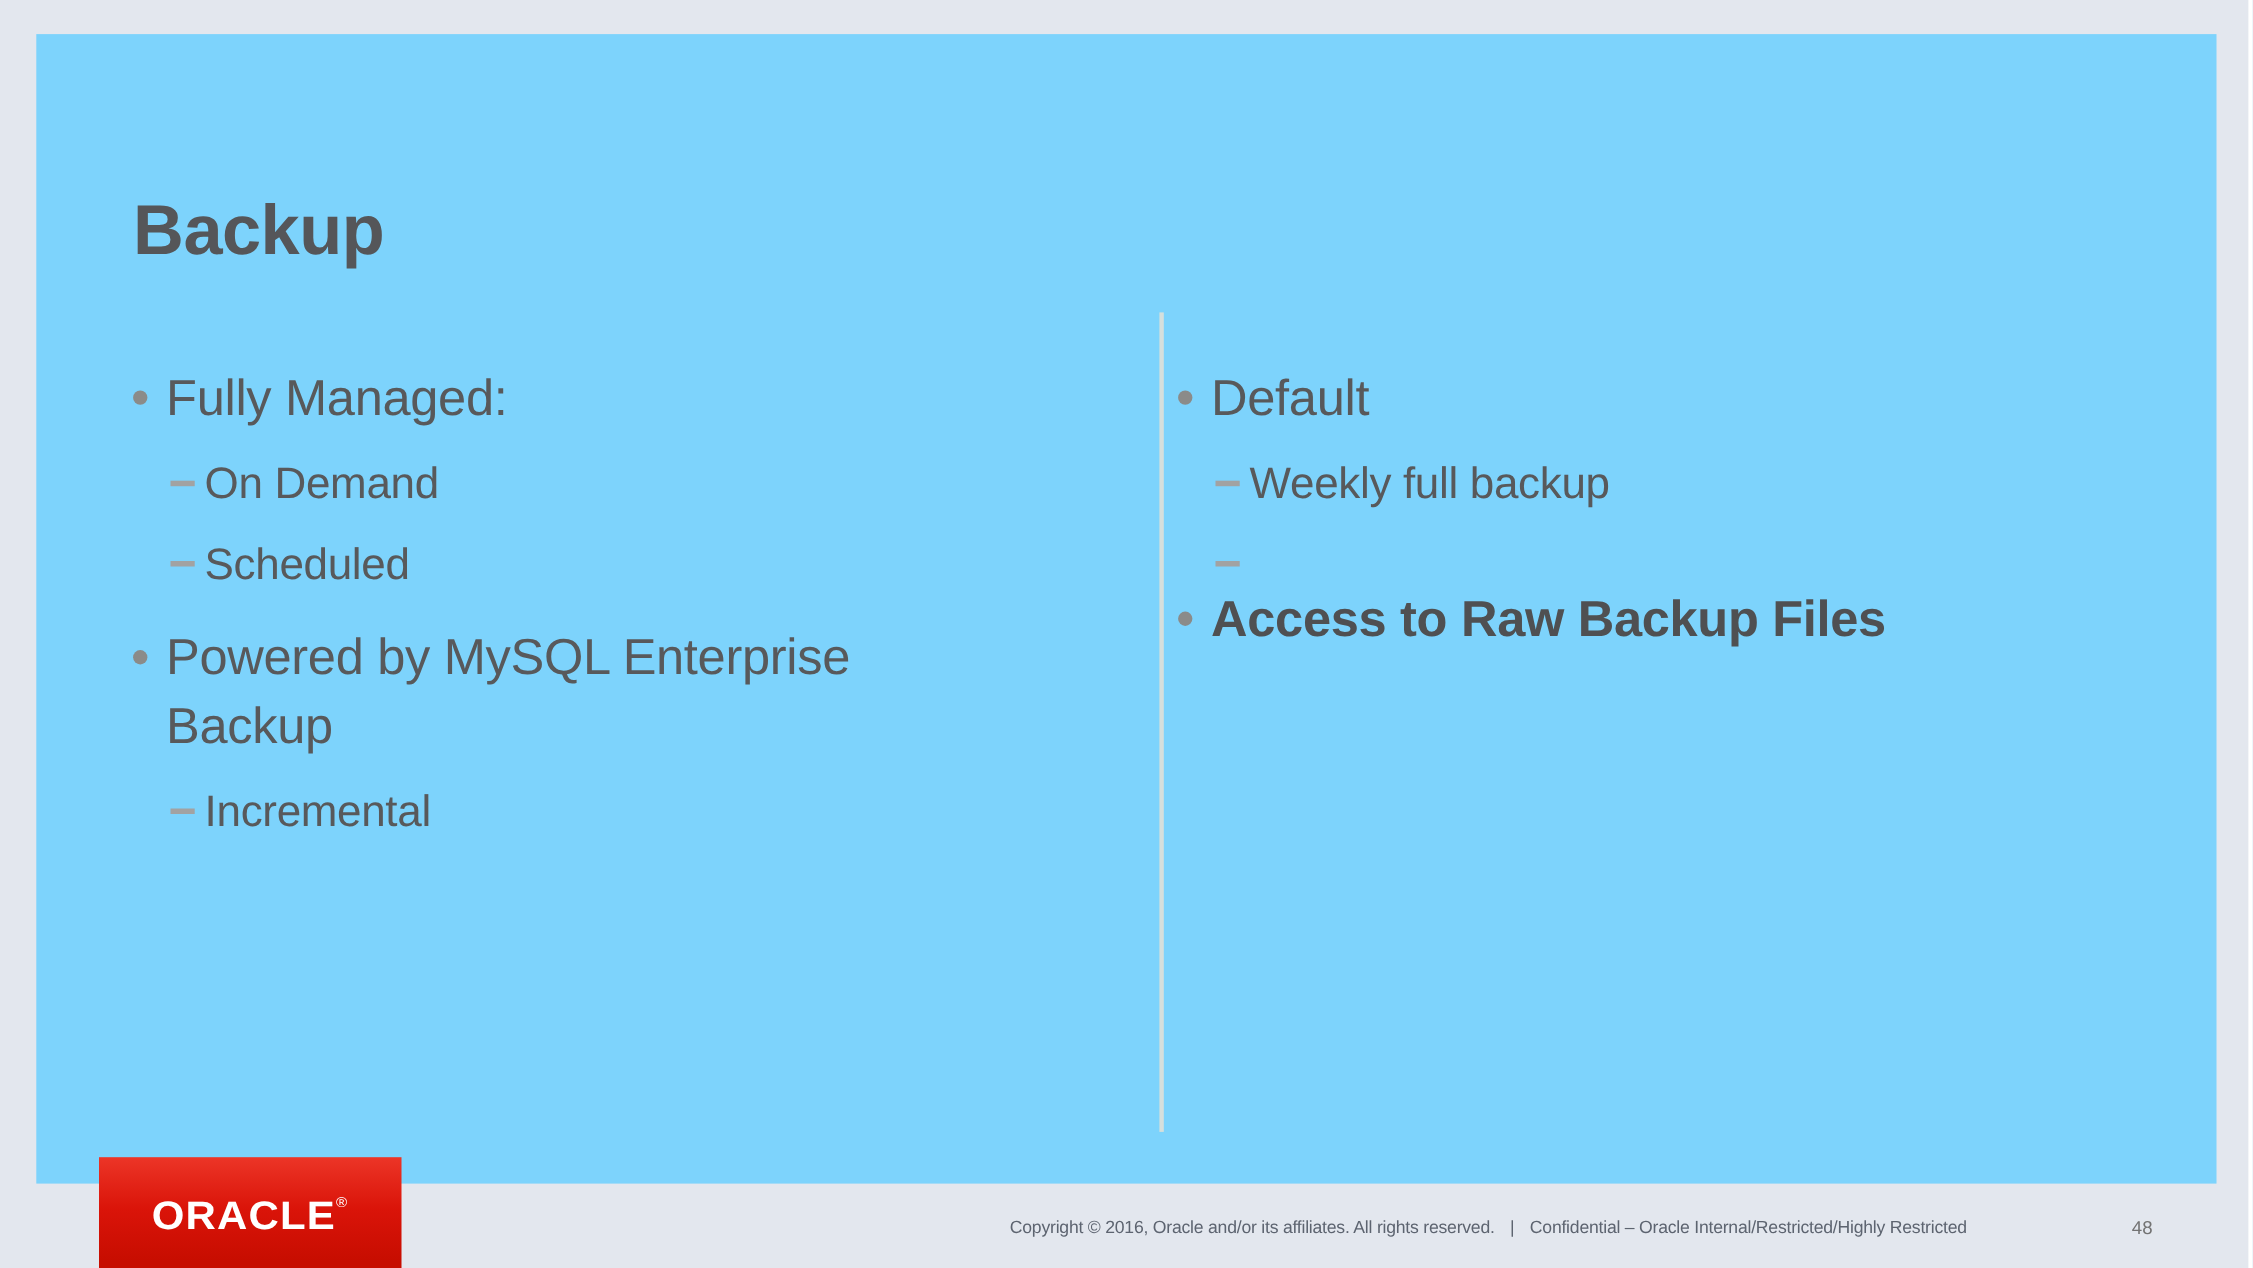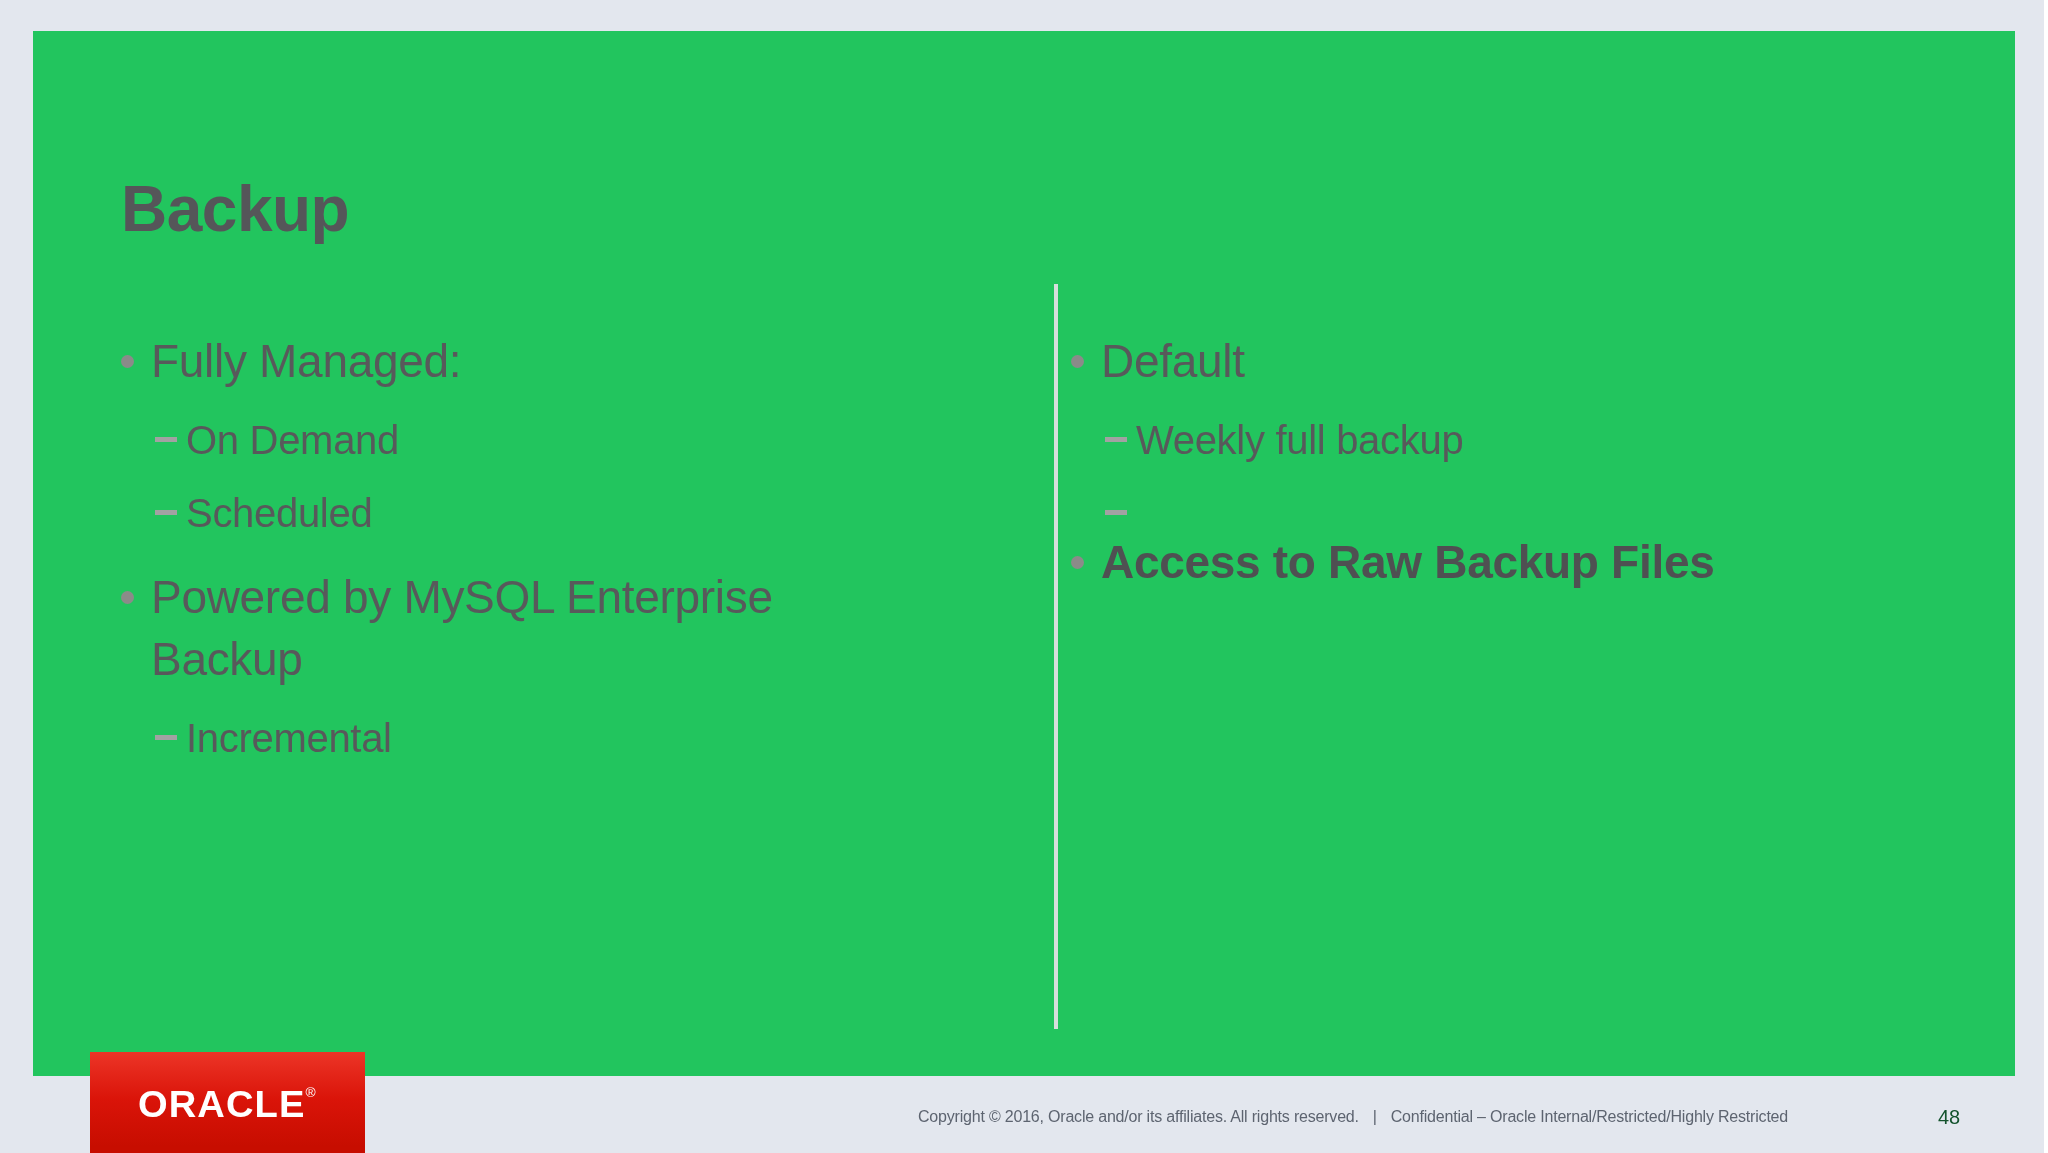--- a/index.html
+++ b/index.html
@@ -9,21 +9,21 @@
     background: #e3e7ee;
     font-family: "Liberation Sans", sans-serif;
     overflow: hidden;
   }
 
   
   .slide {
     position: absolute;
     left: 33px; top: 31px;
     width: 1982px; height: 1045px;
-    background: #22c55e;
+    background: #7dd3fc;
   }
   .right-edge-strip {
     position: absolute;
     right: 0; top: 0;
     width: 4px; height: 1153px;
     background: #ffffff;
   }
 
   .slide-title {
     position: absolute;
@@ -103,23 +103,23 @@
     font-size: 16px;
     line-height: 22px;
     color: #5d6470;
     letter-spacing: -0.2px;
     white-space: nowrap;
   }
   .footer-line .sep { margin: 0 14px; }
   .page-number {
     position: absolute;
     left: 1938px; top: 1106px;
-    font-size: 20px;
+    font-size: 17px;
     line-height: 22px;
-    color: #14532d;
+    color: #737373;
   }
 </style>
 </head>
 <body>
 
 <div class="slide">
 
   <h1 class="slide-title">Backup</h1>
 
   <div class="column left">

